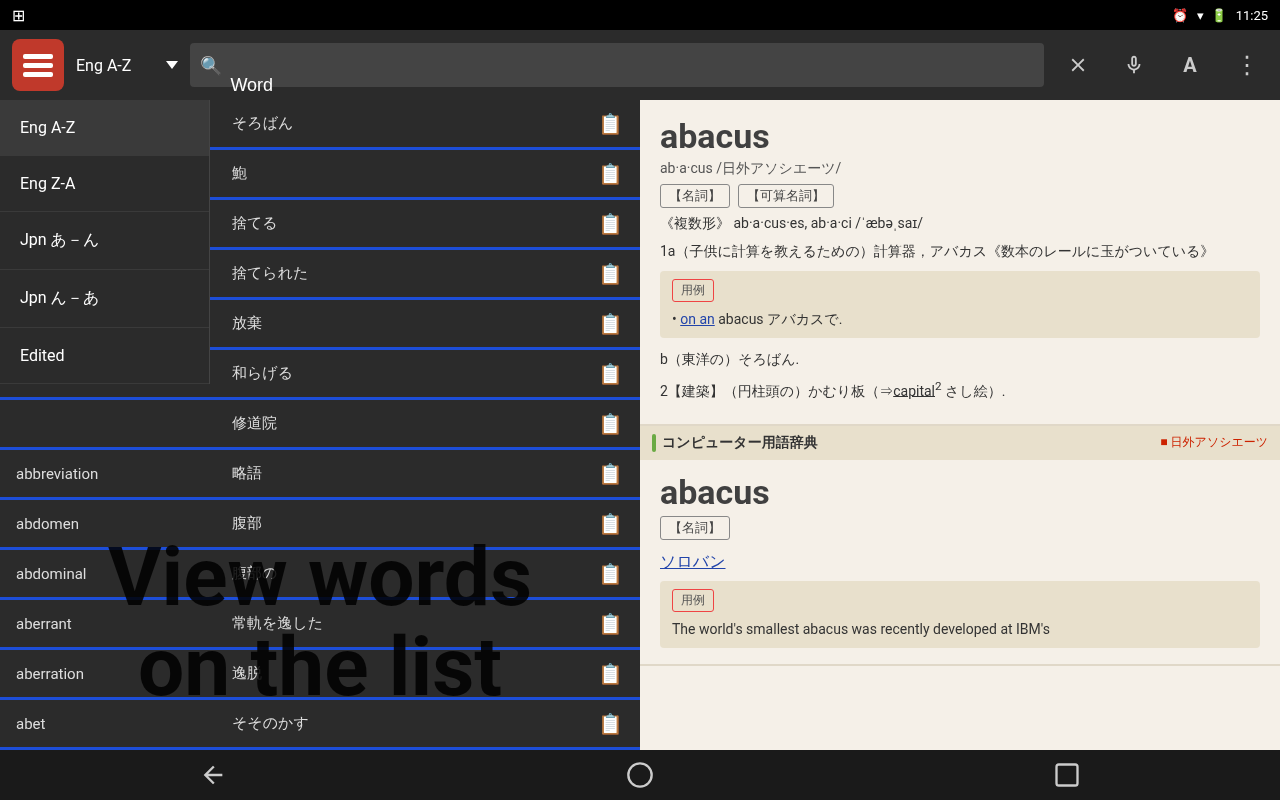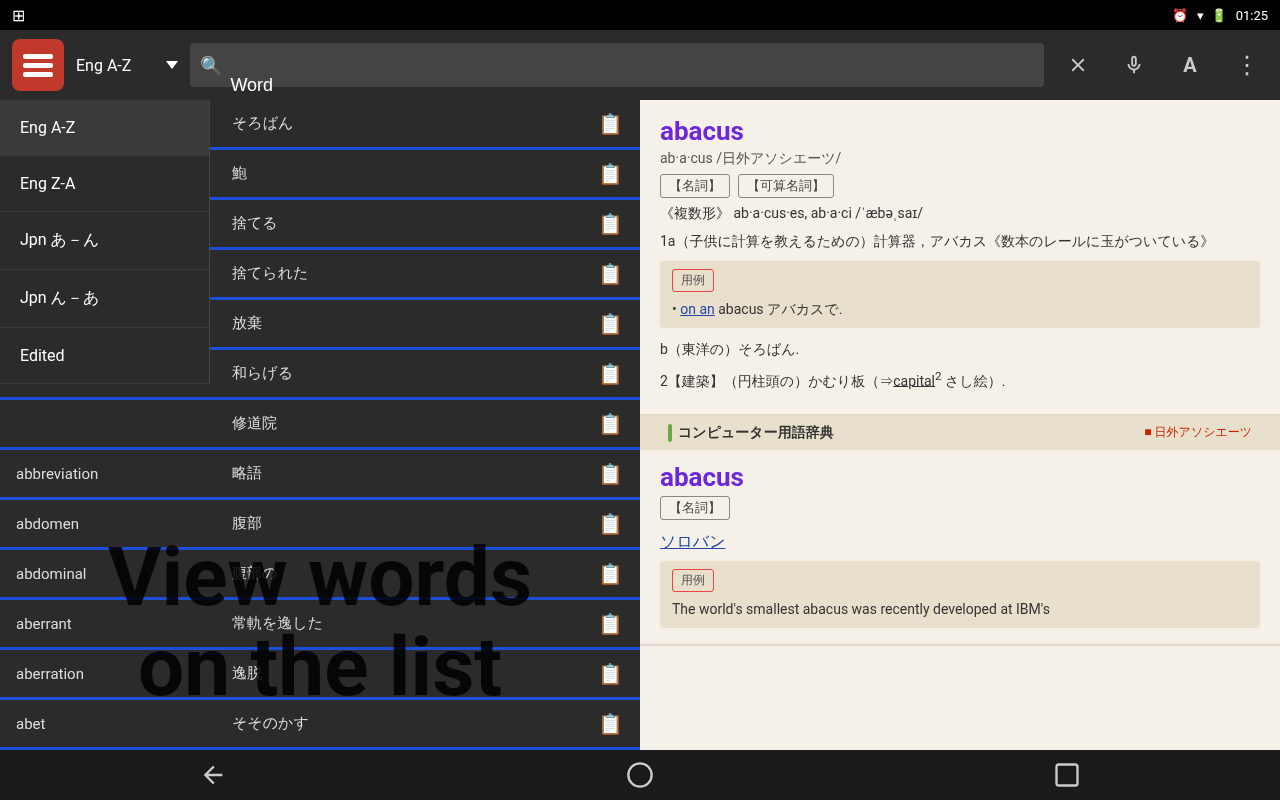--- a/index.html
+++ b/index.html
@@ -205,23 +205,23 @@
       overflow-y: auto;
       color: #222;
     }
 
     .dict-section {
       padding: 16px 20px;
       border-bottom: 2px solid #e0d8c8;
     }
 
     .word-title {
-      font-size: 26px;
+      font-size: 34px;
       font-weight: bold;
-      color: #6d28d9;
+      color: #404040;
       margin-bottom: 4px;
     }
     .word-phonetic {
       font-size: 14px;
       color: #555;
       margin-bottom: 6px;
     }
     .badge {
       display: inline-block;
       padding: 2px 8px;
@@ -262,21 +262,21 @@
       color: #2244aa;
       text-decoration: underline;
     }
 
     
     .comp-dict-header {
       background: #e8e0cc;
       display: flex;
       align-items: center;
       justify-content: space-between;
-      padding: 8px 28px;
+      padding: 8px 12px;
       margin: -16px -20px 12px -20px;
     }
     .comp-dict-title {
       font-size: 14px;
       color: #333;
       font-weight: bold;
     }
     .comp-dict-brand {
       font-size: 12px;
       color: #cc2200;
@@ -308,21 +308,21 @@
 <body>
 
 <div id="status-bar">
   <div class="left-icons">
     <span style="font-size:16px;">⊞</span>
   </div>
   <div class="right-icons">
     <span>⏰</span>
     <span>▾</span>
     <span>🔋</span>
-    <span>01:25</span>
+    <span>11:25</span>
   </div>
 </div>
 
 <div id="top-bar">
   <div id="app-icon">
     <div class="lines">
       <div class="line"></div>
       <div class="line"></div>
       <div class="line"></div>
     </div>

